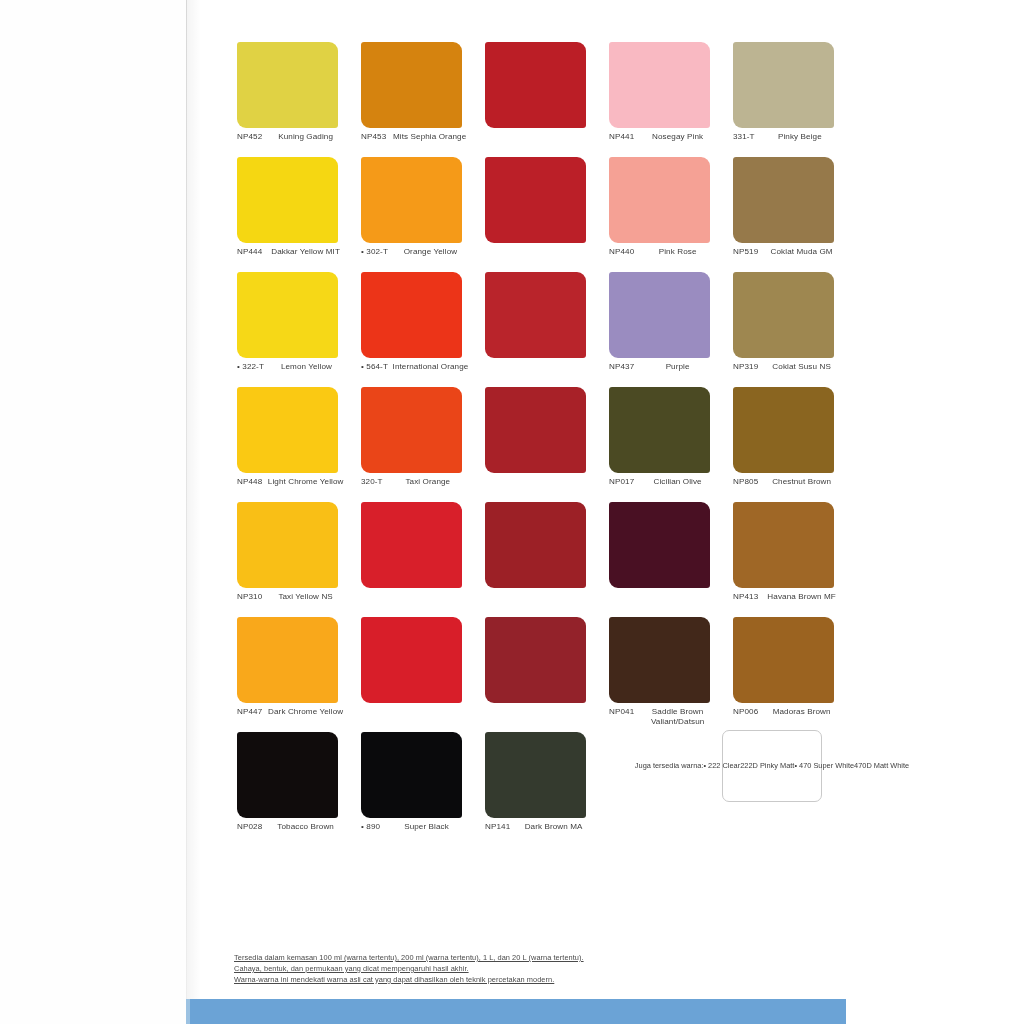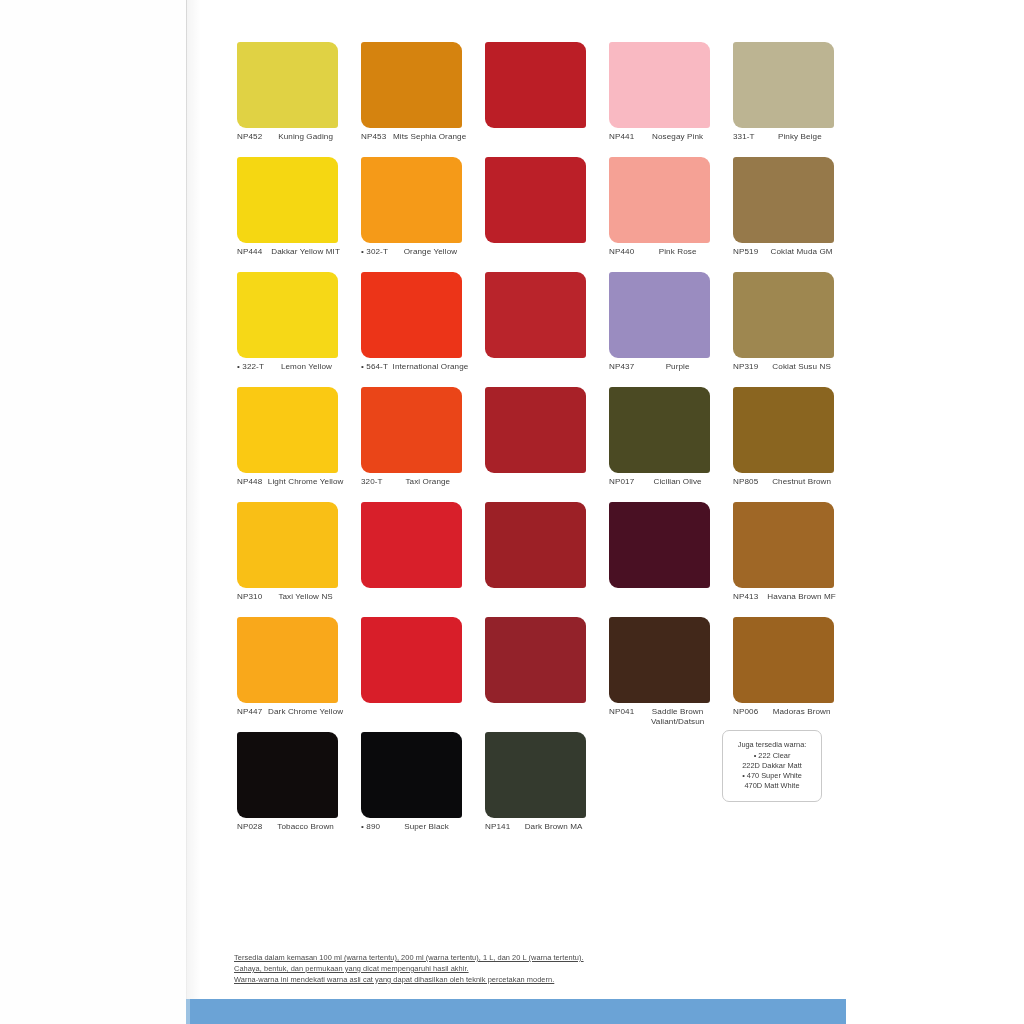--- a/index.html
+++ b/index.html
@@ -92,21 +92,21 @@
   #note-box {
     position: absolute;
     left: 722px;
     top: 730px;
     width: 100px;
     height: 72px;
     border: 0.8px solid #c9c9c9;
     border-radius: 7px;
     background: #ffffff;
     display: flex;
-    flex-direction: column;
+    flex-direction: row;
     align-items: center;
     justify-content: center;
     padding: 3px 2px;
   }
   #note-box .note-line {
     font-size: 7.4px;
     line-height: 10.2px;
     color: #3c3c3c;
     text-align: center;
     white-space: nowrap;
@@ -405,21 +405,21 @@
             <span class="code"></span>
             <span class="name"></span>
           </div>
         </div>
       </div>
     </div>
 
   <div id="note-box">
       <div class="note-line">Juga tersedia warna:</div>
       <div class="note-line">• 222 Clear</div>
-      <div class="note-line">222D Dakkar Matt</div>
+      <div class="note-line">222D Pinky Matt</div>
       <div class="note-line">• 470 Super White</div>
       <div class="note-line">470D Matt White</div>
     </div>
 
   <div id="footer">
     <p>Tersedia dalam kemasan 100 ml (warna tertentu), 200 ml (warna tertentu), 1 L, dan 20 L (warna tertentu).</p>
     <p>Cahaya, bentuk, dan permukaan yang dicat mempengaruhi hasil akhir.</p>
     <p>Warna-warna ini mendekati warna asli cat yang dapat dihasilkan oleh teknik percetakan modern.</p>
   </div>
 

